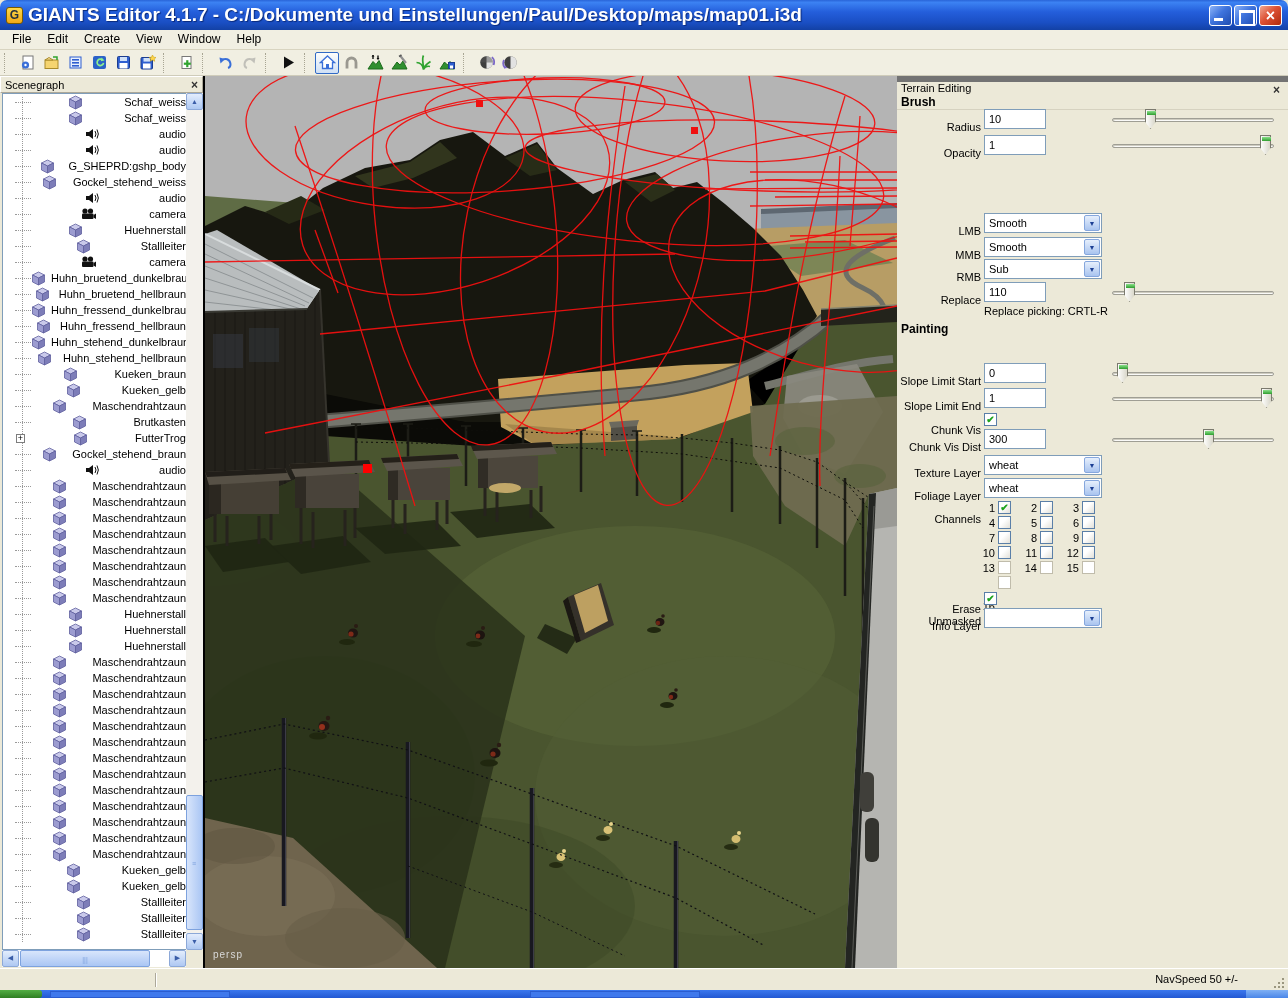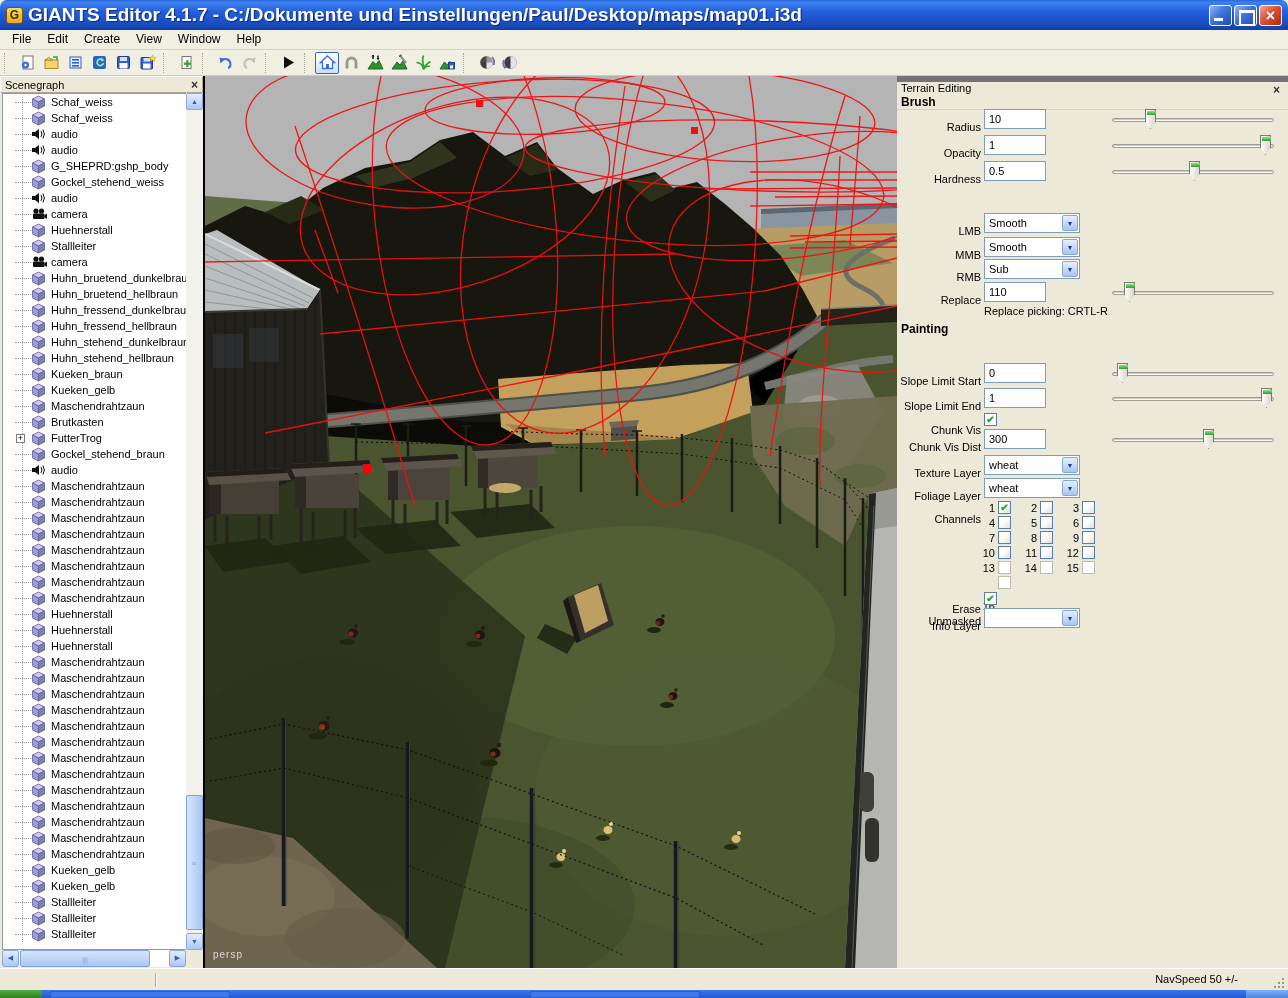--- a/index.html
+++ b/index.html
@@ -44,21 +44,21 @@
   .main { position:absolute; left:0; top:76px; width:1288px; height:892px; }
 
   
   .leftdock { position:absolute; left:0; top:0; width:203px; height:892px; background:#ece9d8; }
   .dockhead { position:relative; height:17px; background:#ece9d8; border:1px solid; border-color:#fff #aca899 #aca899 #fff;
     font-size:11px; padding:2px 4px; color:#000; }
   .dockhead .x { position:absolute; right:4px; top:1px; font-size:12px; font-weight:bold; color:#333; line-height:14px; }
   .treewrap { position:absolute; left:2px; top:17px; width:184px; height:857px; background:#fff;
     border:1px solid #7f9db9; border-right:none; overflow:hidden; }
   .treeline { position:absolute; left:19px; top:3px; height:845px; border-left:1px dotted #9a9a9a; }
-  .trow { position:relative; height:16px; display:flex; align-items:center; padding-left:12px; white-space:nowrap; }
+  .trow { position:relative; height:16px; display:flex; align-items:center; padding-left:12px; white-space:nowrap;justify-content:space-between; }
   .trow:first-child { margin-top:1px; }
   .stub { width:16px; height:1px; border-top:1px dotted #9a9a9a; flex:0 0 16px; }
   .expander { width:9px; height:9px; border:1px solid #7d7d7d; background:#fff; flex:0 0 9px;
     font-size:9px; line-height:7px; text-align:center; color:#000; margin-right:6px; margin-left:1px; }
   .ticon { width:16px; height:15px; flex:0 0 16px; margin-right:4px; display:flex; align-items:center; }
   .tlabel { font-size:11px; color:#000; }
 
   
   .vsb { position:absolute; left:186px; top:17px; width:17px; height:857px; background:#f3f1ec; }
   .hsb { position:absolute; left:2px; top:874px; width:184px; height:17px; background:#fff; }
@@ -79,21 +79,21 @@
   
   .rightdock { position:absolute; left:897px; top:0; width:391px; height:892px; background:#ece9d8; }
   .phead { position:relative; height:34px; border-top:6px solid #737373; border-bottom:1px solid #d6d2c0;
     font-size:11px; padding:0 4px; }
   .phead .x { position:absolute; right:8px; top:1px; font-size:12px; font-weight:bold; color:#333; }
   .pheading { position:absolute; left:4px; font-size:12px; font-weight:bold; }
   .prow { position:absolute; left:0; width:391px; height:21px; }
   .plabel { position:absolute; left:0; top:3px; width:84px; font-size:11px; text-align:right; color:#000;margin-top:9px; }
   .pinput { position:absolute; left:87px; top:0; width:62px; height:20px; border:1px solid #7f9db9;
     font-family:"Liberation Sans",sans-serif; font-size:11px; padding-left:4px; background:#fff; }
-  .pselect { position:absolute; left:87px; top:0; width:96px; height:20px; border:1px solid #7f9db9; background:#fff; }
+  .pselect { position:absolute; left:87px; top:0; width:118px; height:20px; border:1px solid #7f9db9; background:#fff; }
   .pseltext { position:absolute; left:4px; top:3px; font-size:11px; }
   .pselbtn { position:absolute; right:1px; top:1px; width:16px; height:16px;
     background:linear-gradient(#e6effc,#a9c4ef); border:1px solid #86a7dd; border-radius:2px;
     color:#1c3f94; font-size:7px; text-align:center; line-height:15px; }
   .pslider { position:absolute; left:215px; top:0; width:162px; height:21px; }
   .strack { position:absolute; left:0; top:9px; width:162px; height:4px; background:#fff;
     border:1px solid #9f9e94; border-radius:2px; box-shadow:inset 1px 1px 1px #c9c7ba; }
   .sthumb { position:absolute; top:0; width:11px; height:20px; background:linear-gradient(90deg,#fdfdfc,#d9d7ca);
     border:1px solid #7b7a6e; clip-path:polygon(0 0,100% 0,100% 62%,50% 100%,0 62%); }
   .scap { position:absolute; left:1px; top:1px; width:9px; height:4px; background:linear-gradient(#8ae08a,#2f9e2f); }
@@ -1183,30 +1183,20 @@
       <div class="prow" style="top:59px">
         <span class="plabel">Opacity</span>
         <input class="pinput" value="1" style="">
         <div class="pslider">
             <div class="strack"></div>
             <div class="sthumb" style="left: 148px;">
               <div class="scap"></div>
             </div>
           </div>
       </div>
-      <div class="prow" style="top:85px">
-        <span class="plabel">Hardness</span>
-        <input class="pinput" value="0.5" style="">
-        <div class="pslider">
-            <div class="strack"></div>
-            <div class="sthumb" style="left: 77px;">
-              <div class="scap"></div>
-            </div>
-          </div>
-      </div>
       <div class="prow" style="top:137px">
         <span class="plabel">LMB</span>
         <div class="pselect">
             <span class="pseltext">Smooth</span>
             <span class="pselbtn">▼</span>
           </div>
       </div>
       <div class="prow" style="top:161px">
         <span class="plabel">MMB</span>
         <div class="pselect">

